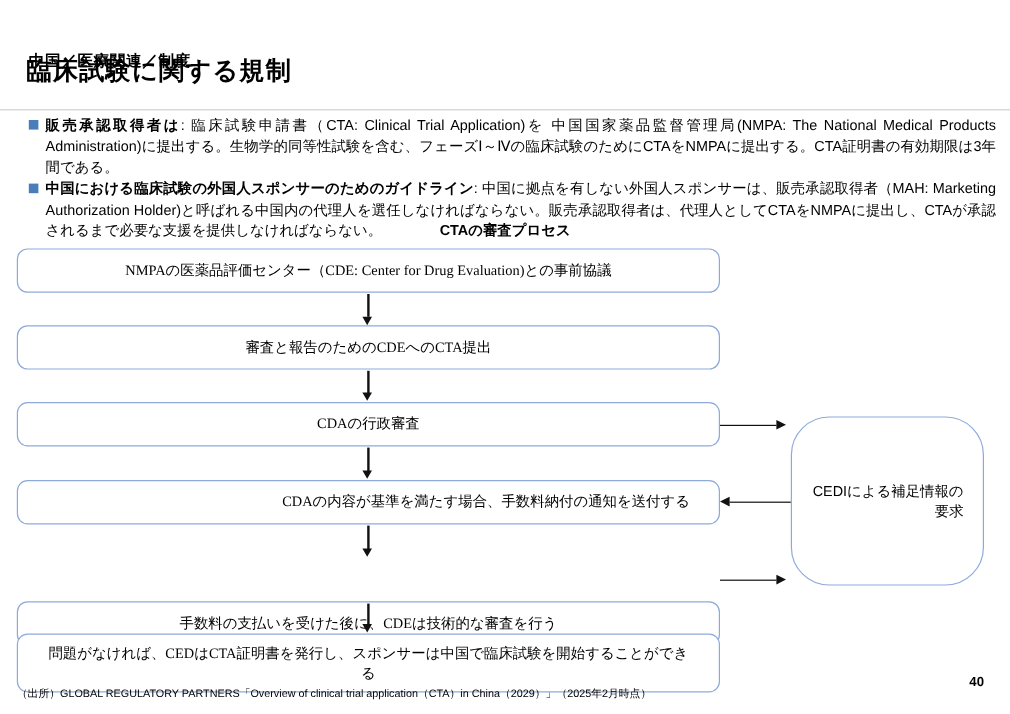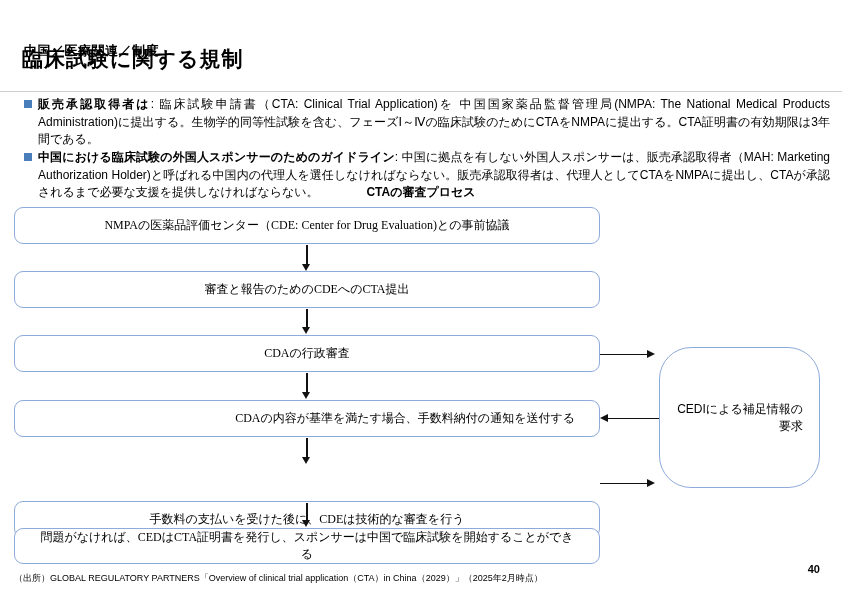--- a/index.html
+++ b/index.html
@@ -21,21 +21,21 @@
 
   .chart-title { position:absolute; left:0; top:184px; width:842px; text-align:center; font-weight:bold; font-size:12px; }
 
   .flow-box {
     position:absolute; left:14px; width:586px; height:37px;
     border:1.5px solid #8eaadb; border-radius:9px; background:#fff;
     display:flex; align-items:center; justify-content:center;
     font-size:12px; text-align:center; padding:0 24px; box-sizing:border-box;font-family:Liberation Serif, serif;
   }
   .fb1 { top:207px; } .fb2 { top:271px; } .fb3 { top:335px; }
-  .fb4 { top:400px;justify-content:flex-end; } .fb5 { top:465px;margin-top:36px; } .fb6 { top:528px; height:36px; }
+  .fb4 { top:400px;justify-content:flex-end; } .fb5 { top:465px;margin-top:36px; } .fb6 { top:528px; height:49px; }
 
   .side-box {
     position:absolute; left:659px; top:347px; width:161px; height:141px;
     border:1.5px solid #8eaadb; border-radius:32px; background:#fff;
     display:flex; align-items:center; justify-content:center;
     font-size:12px; text-align:right; padding:0 16px; box-sizing:border-box; line-height:17px;
   }
 
   .vline { position:absolute; left:306px; width:1.5px; background:#111; }
   .hline { position:absolute; height:1.5px; background:#111; }

